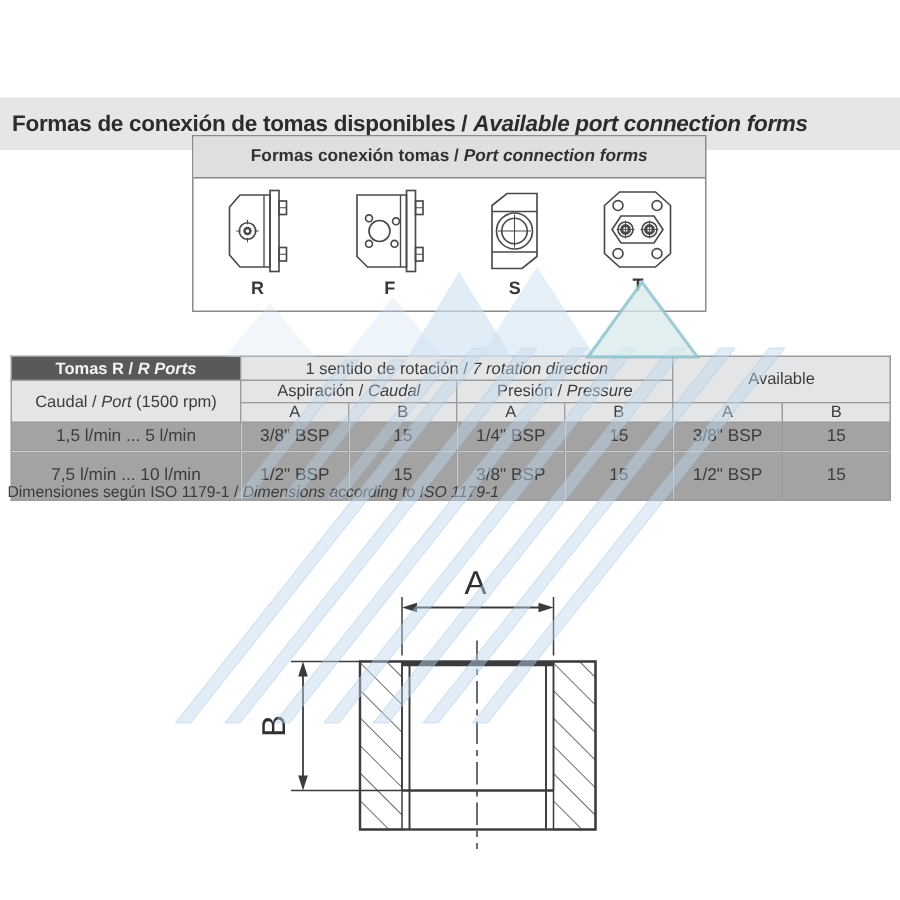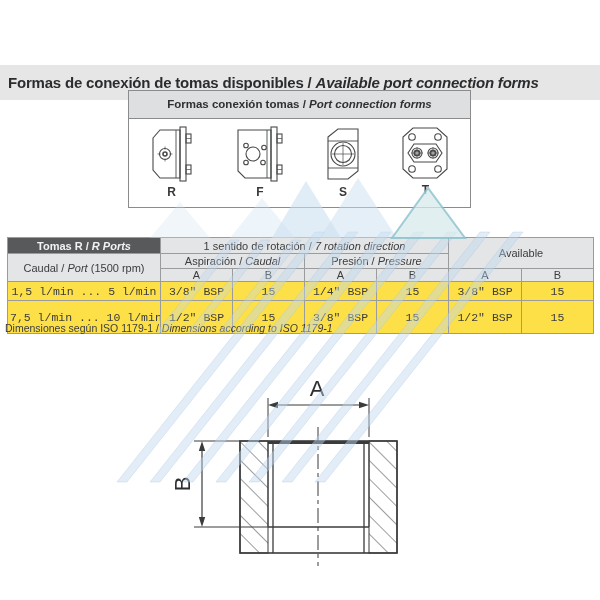--- a/index.html
+++ b/index.html
@@ -20,21 +20,21 @@
   .port svg{stroke:#48494B;fill:none;stroke-width:1.1;}
   .port-label{font-size:12px;font-weight:bold;color:#39393B;margin-top:2px;}
   
   table.ports-table{position:absolute;left:7px;top:237px;width:586px;border-collapse:collapse;
                     table-layout:fixed;font-size:11px;color:#3B3C3E;}
   table.ports-table td{border:1px solid #9A9B9D;text-align:center;padding:0 2px;
                        overflow:hidden;white-space:nowrap;}
   table.ports-table{border:1.5px solid #707173;}
   td.hd{background:#E4E5E6;}
   td.dark{background:#58595B;color:#F2F2F3;font-weight:bold;}
-  td.cell{background:#fde047;font-size:11.5px;font-family:Liberation Mono, monospace;}
+  td.cell{background:#a3a3a3;font-size:11.5px;}
   tr.r1{height:16px;} tr.r2{height:15px;} tr.r3{height:13px;} tr.r4{height:19px;} tr.r5{height:33px;}
   
   .note{position:absolute;left:5px;top:322px;font-size:10.5px;color:#3B3C3E;white-space:nowrap;}
   
   .xsec{position:absolute;left:140px;top:365px;}
   .xsec line,.xsec rect,.xsec path{stroke:#3A3B3D;}
   .xsec text{fill:#2E2F31;font-family:"Liberation Sans","DejaVu Sans",sans-serif;font-size:22px;}
   
   .watermark{position:absolute;left:0;top:0;pointer-events:none;z-index:30;}
 </style>

